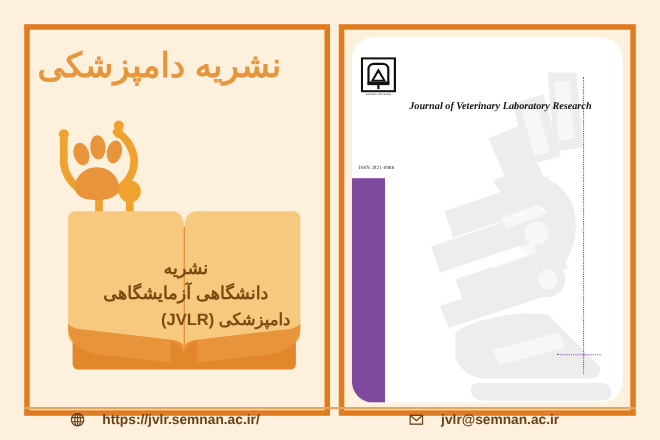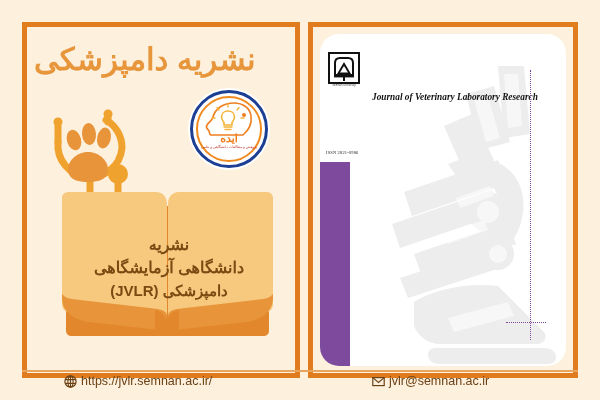--- a/index.html
+++ b/index.html
@@ -59,29 +59,29 @@
 
   
   #book{position:absolute;left:60px;top:190px;width:215px;height:155px;}
 
   #book-text{
     position:absolute;left:74px;top:200px;width:190px;height:135px;
     direction:rtl;text-align:center;color:#7a4a12;
     display:flex;flex-direction:column;justify-content:center;gap:5px;
   }
   #book-text .ln{font-size:16px;font-weight:bold;line-height:18px;white-space:nowrap;}
-  #book-text .ln.small{font-size:15px;}
+  #book-text .ln.small{font-size:15px;text-align:right;}
 
   
   #contact-rule{
     position:absolute;left:22px;top:370px;width:556px;height:2px;background:#e9a45d;
   }
   .contact{
-    position:absolute;top:374px;display:flex;align-items:center;gap:4px;
-    font-size:12.5px;font-weight:normal;color:#6b4216;white-space:nowrap;
+    position:absolute;top:374px;display:flex;align-items:center;gap:16px;
+    font-size:12.5px;font-weight:bold;color:#6b4216;white-space:nowrap;
   }
   #contact-web{left:64px;}
   #contact-mail{left:372px;}
   .contact .gi{display:inline-block;width:13px;height:13px;}
 
   
   #cover{
     position:absolute;left:320px;top:34px;width:246px;height:332px;
     background:#ffffff;overflow:hidden;border-radius:19px;
   }
@@ -135,40 +135,20 @@
       <circle cx="82" cy="70" r="10" fill="#f0a22e"></circle>
       <g fill="#e8943a">
         <ellipse cx="38" cy="36" rx="7" ry="10.5" transform="rotate(-16 38 36)"></ellipse>
         <ellipse cx="53" cy="30" rx="7" ry="11" transform="rotate(-4 53 30)"></ellipse>
         <ellipse cx="68" cy="34" rx="6.8" ry="10.5" transform="rotate(12 68 34)"></ellipse>
         <path d="M52 48 C40 48 31 58 32 67 C33 76 43 78 52 78 C61 78 71 76 72 67 C73 58 64 48 52 48 Z"></path>
       </g>
     </svg>
   </div>
 
-  <div id="idea-badge">
-    <div class="ring2"></div>
-    <div class="bhead">
-      <svg viewBox="0 0 52 34" width="52" height="34">
-        <path d="M40 33 C46 28 49 21 48 14 C47 6 40 1 31 1 C20 1 12 7 10 15 C9 19 6 20 4 23 C2 26 5 27 6 29 C7 31 6 33 8 33 Z" fill="none" stroke="#ef7f20" stroke-width="1.6"></path>
-        <circle cx="41" cy="13" r="2" fill="#ef7f20"></circle>
-        <g stroke="#f5b43a" stroke-width="1.4" stroke-linecap="round">
-          <path d="M25 5 L25 2"></path>
-            <path d="M16 8 L14 5.5"></path>
-            <path d="M34 8 L36 5.5"></path>
-          <path d="M12 16 L9 16"></path>
-            <path d="M38 16 L41 16"></path>
-        </g>
-        <path d="M25 9 C21 9 18.5 11.6 18.5 15 C18.5 17.5 20 19 21 20.5 L21 23 L29 23 L29 20.5 C30 19 31.5 17.5 31.5 15 C31.5 11.6 29 9 25 9 Z" fill="none" stroke="#f5b43a" stroke-width="1.6"></path>
-        <path d="M21 25 L29 25 M22 27.5 L28 27.5" stroke="#f5b43a" stroke-width="1.4" stroke-linecap="round"></path>
-      </svg>
-    </div>
-    <div class="btext">ایده</div>
-    <div class="bsub">پژوهش و مطالعات دانشگاهی و علمی</div>
-  </div>
 
   <div id="book">
     <svg viewBox="0 0 215 155" width="215" height="155">
       <path d="M6 16 L6 140 C6 144 8 146 12 146 L203 146 C207 146 209 144 209 140 L209 16 Z" fill="#e2872c"></path>
       <path d="M2 8 C2 4 5 2 9 2 L96 2 C103 2 107 7 107 14 L107 132 C107 126 102 122 95 122 L10 122 C5 122 2 119 2 114 Z" fill="#f6c97e"></path>
       <path d="M213 8 C213 4 210 2 206 2 L119 2 C112 2 108 7 108 14 L108 132 C108 126 113 122 120 122 L205 122 C210 122 213 119 213 114 Z" fill="#f6c97e"></path>
       <path d="M2 108 C2 118 8 128 28 132 L100 140 C105 141 107 138 107 134 L107 126 C107 122 103 120 98 119 L20 110 C10 109 5 108 2 104 Z" fill="#e8943a"></path>
       <path d="M213 108 C213 118 207 128 187 132 L115 140 C110 141 108 138 108 134 L108 126 C108 122 112 120 117 119 L195 110 C205 109 210 108 213 104 Z" fill="#e8943a"></path>
       <path d="M95 120 C101 121 105 125 107 131 C109 125 113 121 119 120 L119 143 L95 143 Z" fill="#e2872c"></path>
     </svg>

